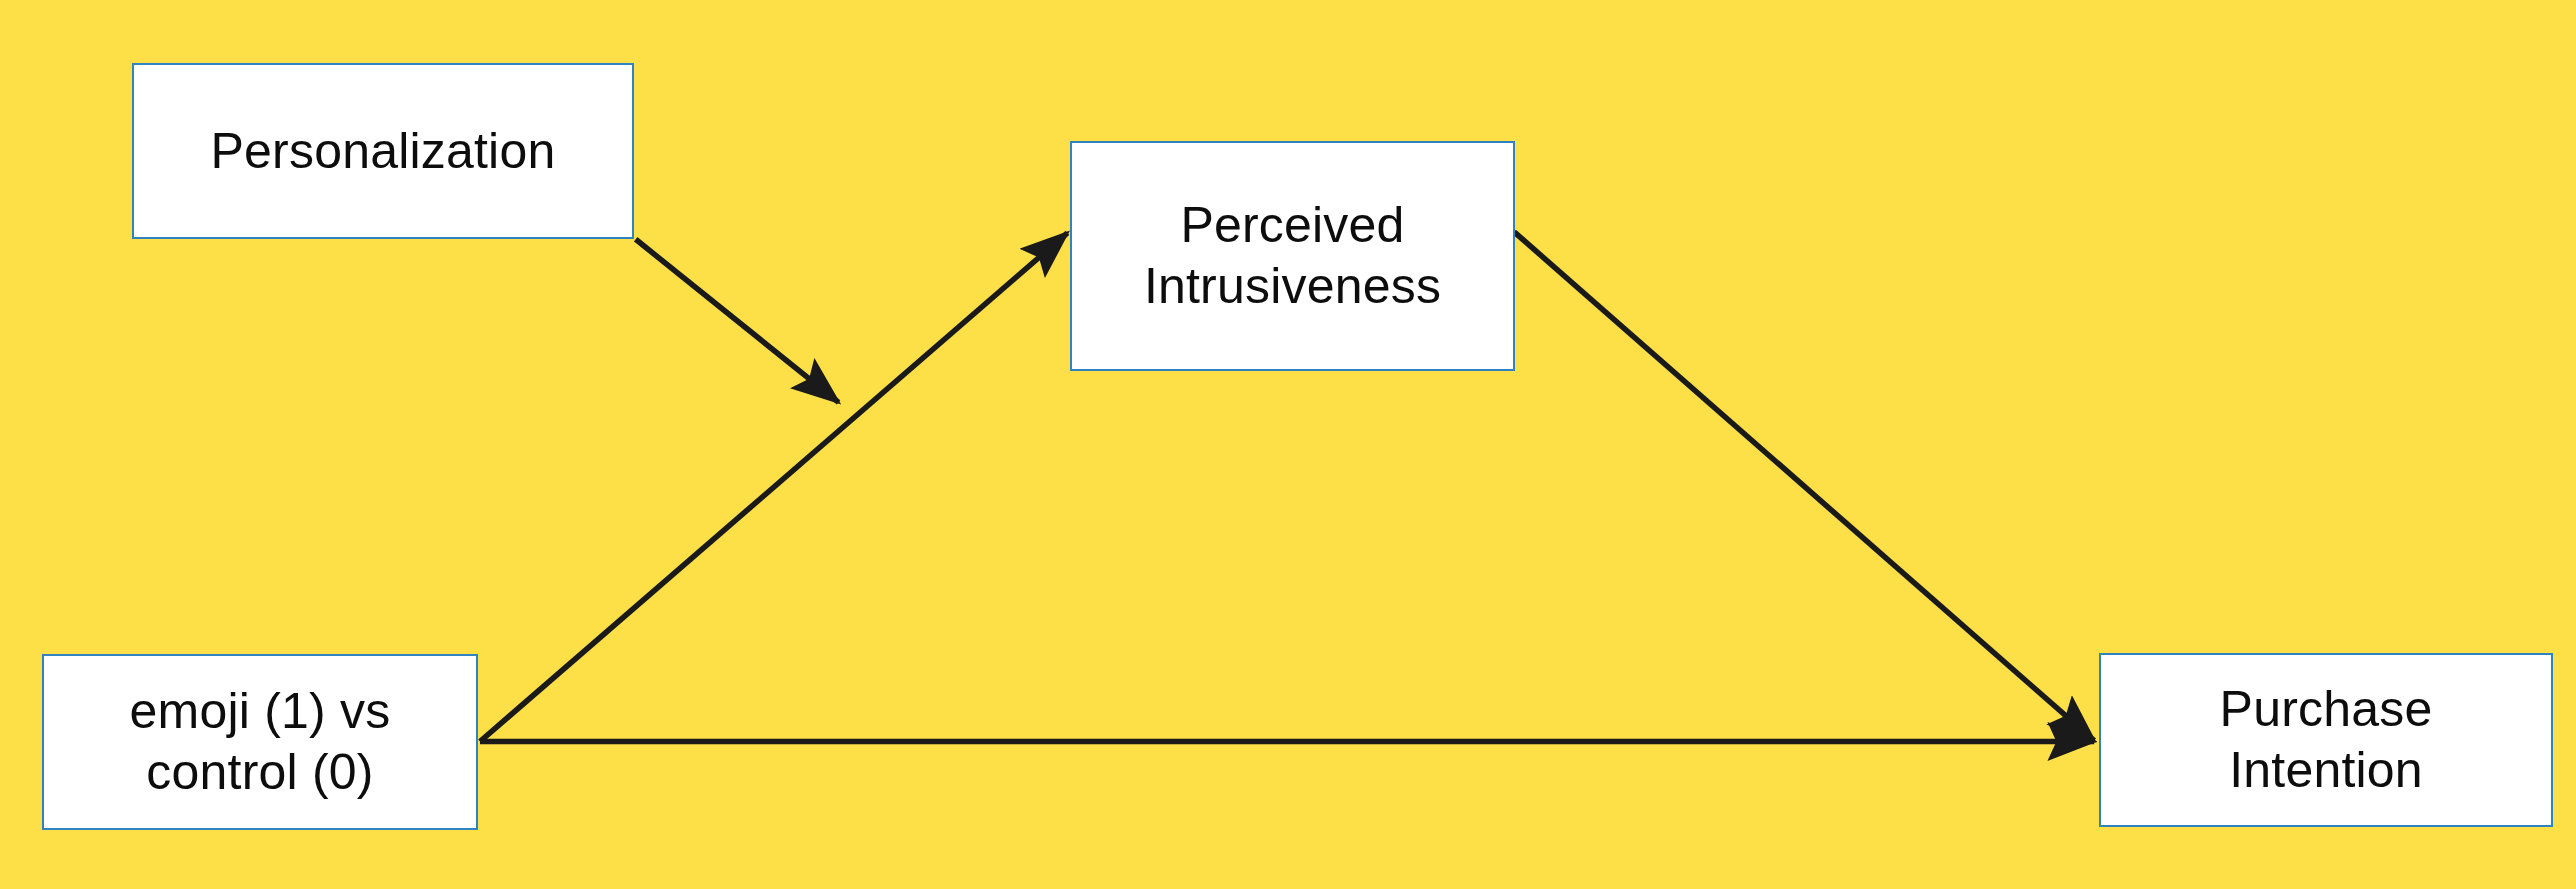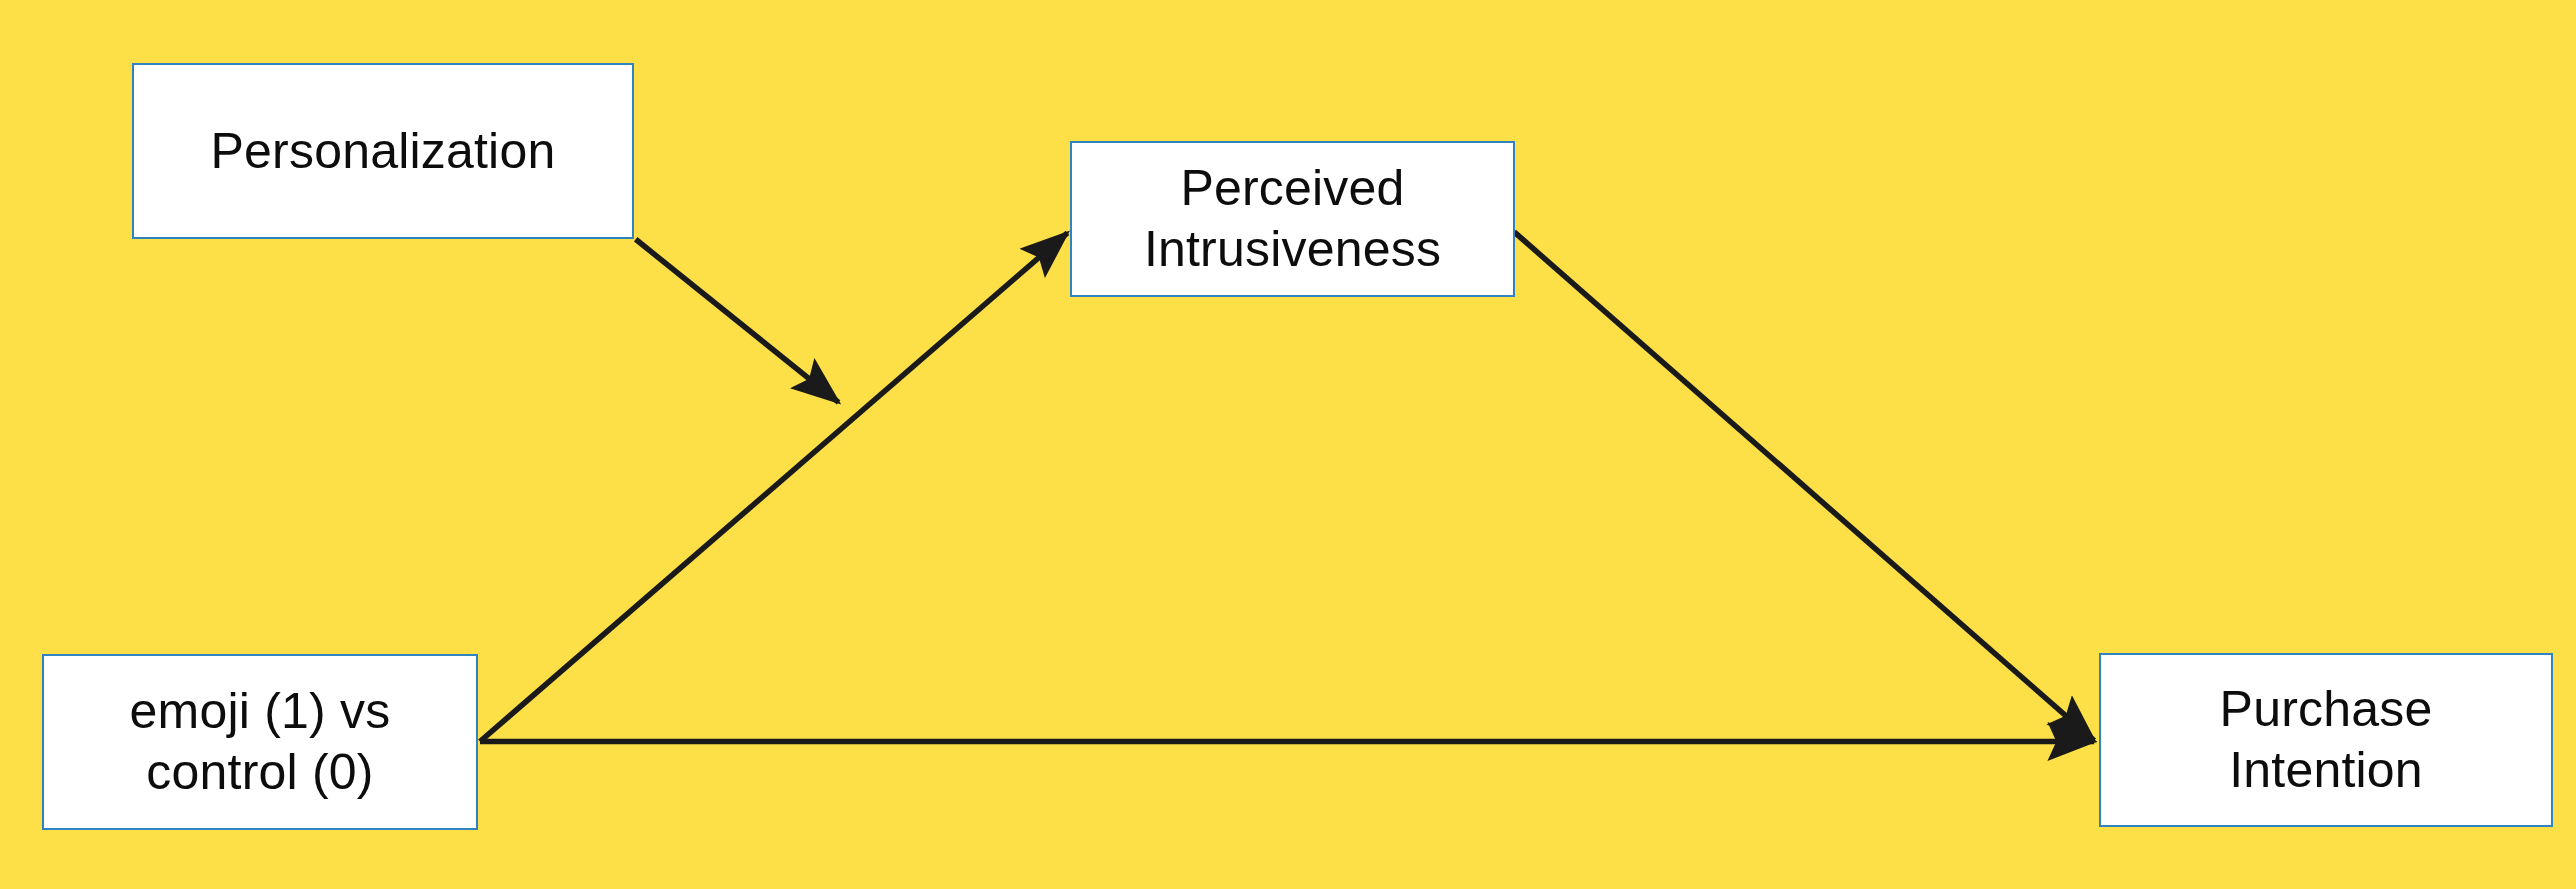--- a/index.html
+++ b/index.html
@@ -47,21 +47,21 @@
   #node-personalization {
     left: 132px;
     top: 63px;
     width: 502px;
     height: 176px;
   }
   #node-perceived-intrusiveness {
     left: 1070px;
     top: 141px;
     width: 445px;
-    height: 156px;
+    height: 230px;
   }
   #node-emoji-condition {
     left: 42px;
     top: 654px;
     width: 436px;
     height: 176px;
   }
   #node-purchase-intention {
     left: 2099px;
     top: 653px;

